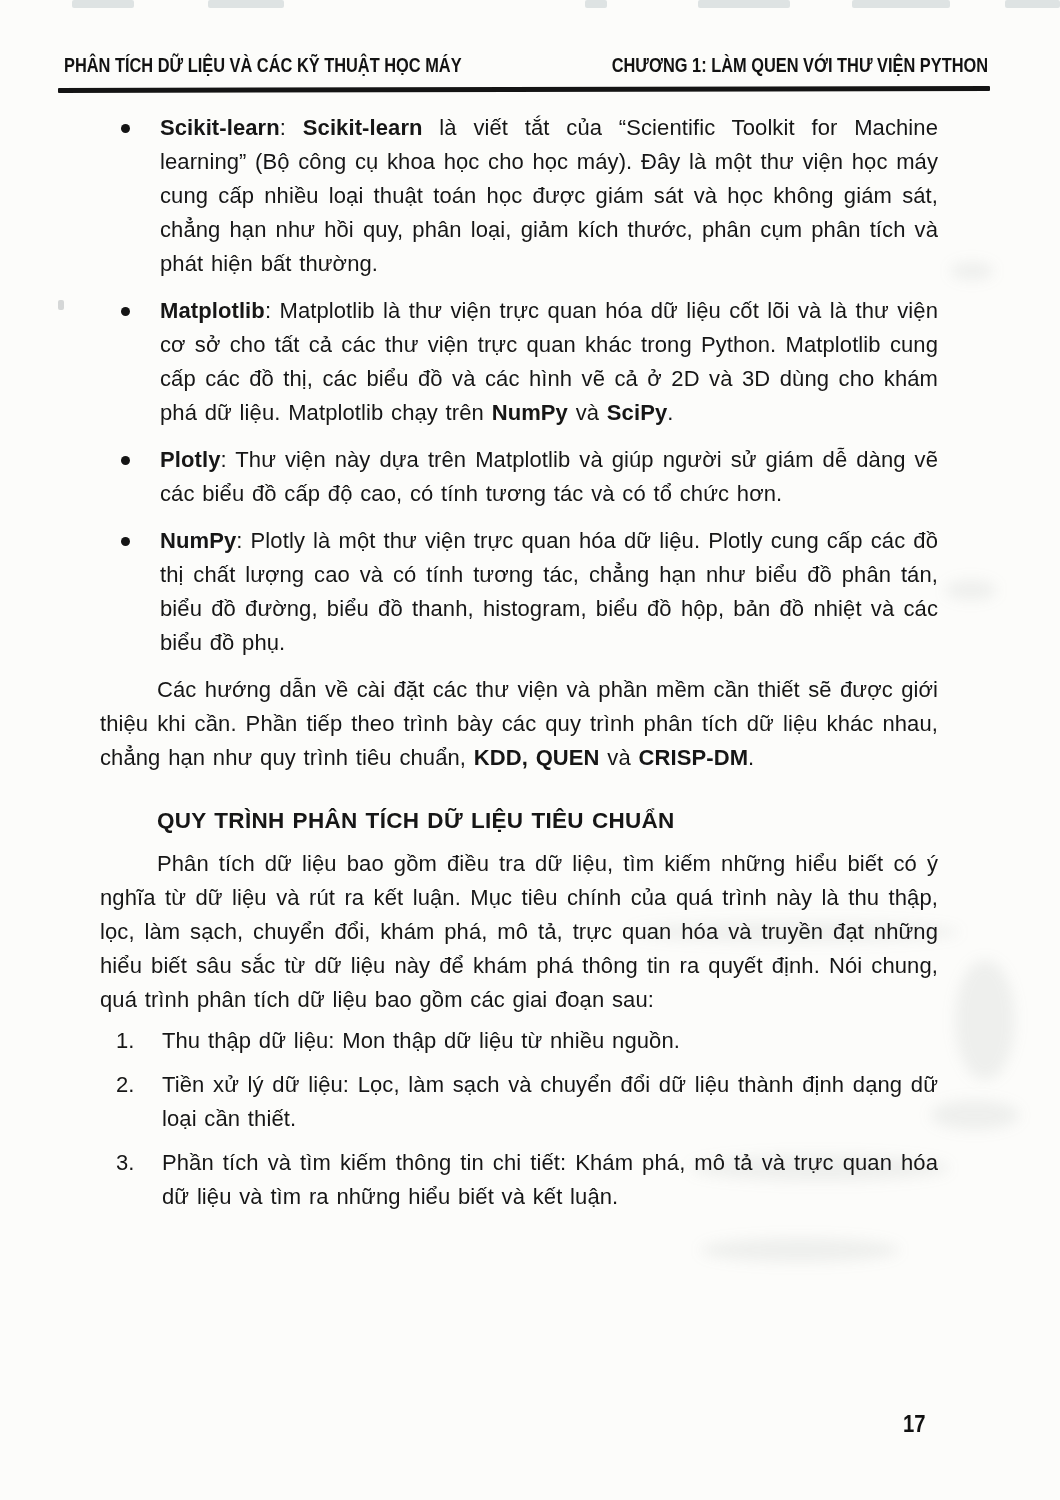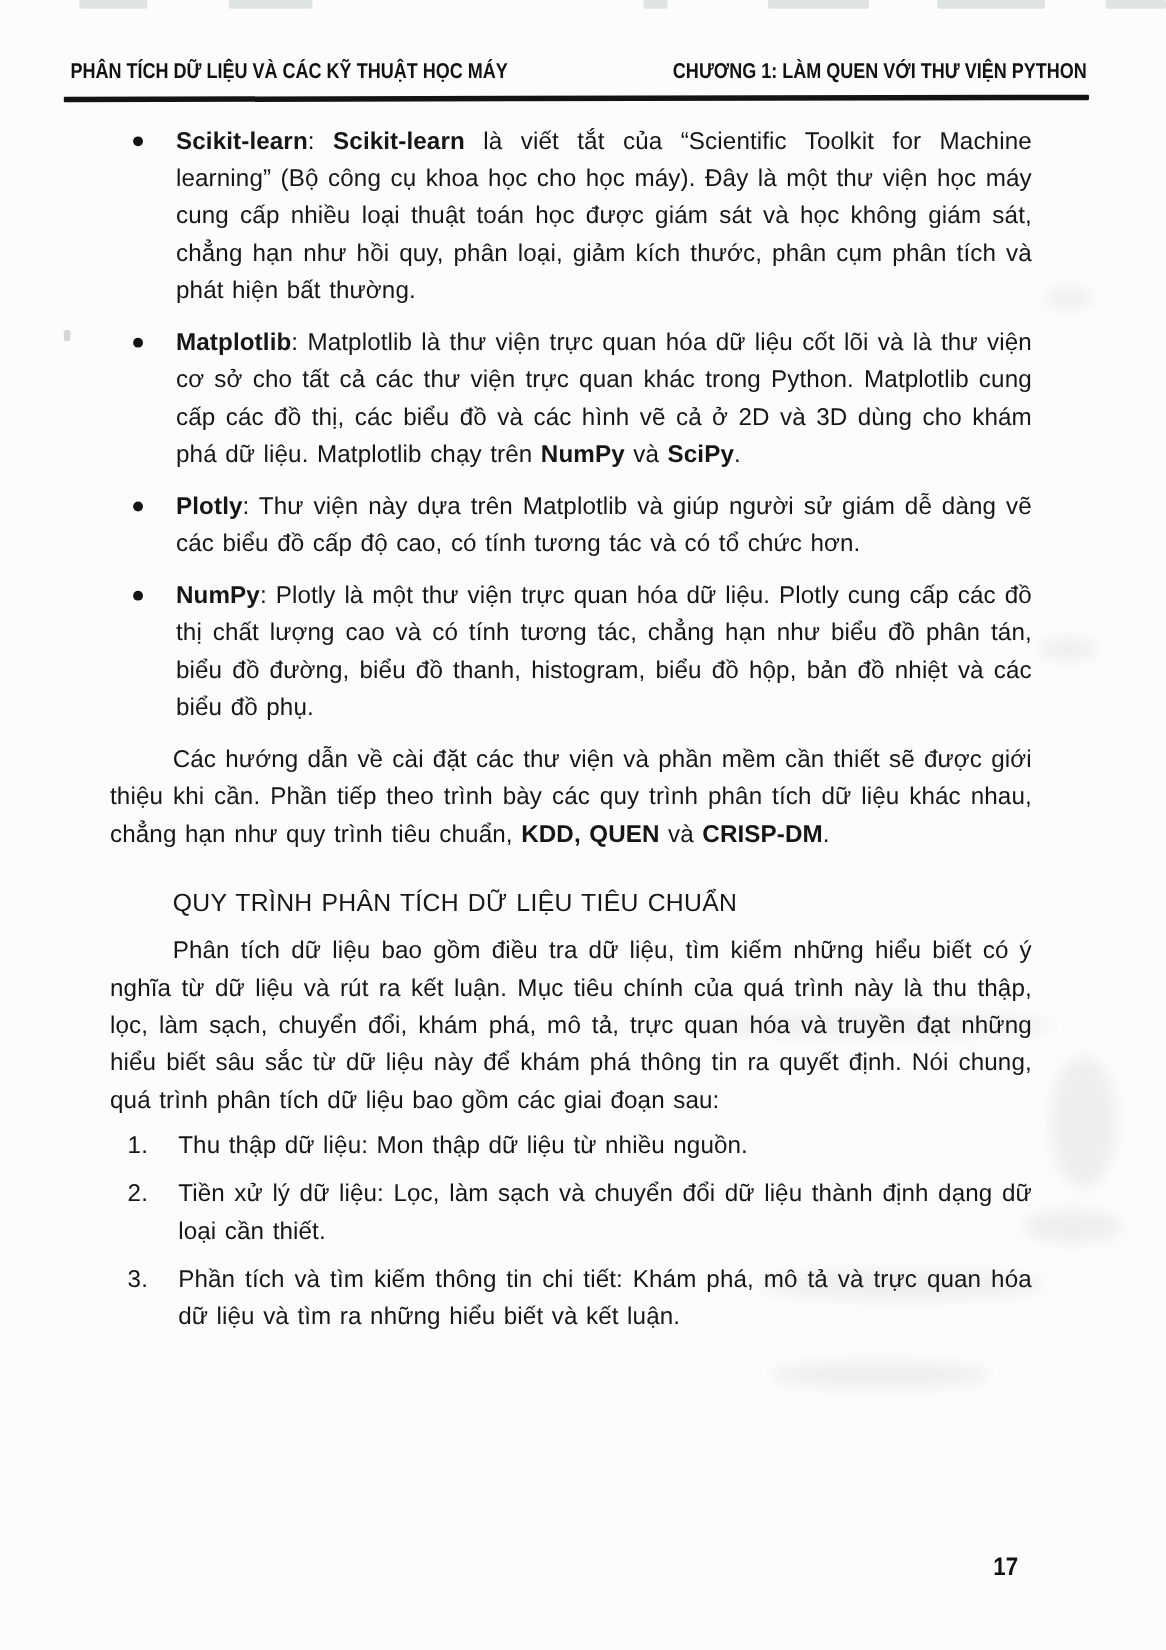--- a/index.html
+++ b/index.html
@@ -36,21 +36,21 @@
   }
   .bold{font-weight:700;}
   .bullet-item{position:relative;padding-left:60px;margin-bottom:13px;}
   .bullet-dot{
     position:absolute;left:21px;top:13px;width:9px;height:9px;
     border-radius:50%;background:#141414;
   }
   .para{text-indent:57px;margin:0 0 7px 0;}
   .section-heading{
     margin:29px 0 9px 57px;
-    font-size:22.5px;line-height:34px;font-weight:400;
+    font-size:22.5px;line-height:34px;font-weight:700;
     letter-spacing:.3px;text-align:left;
   }
   .num-item{position:relative;padding-left:62px;margin-bottom:10px;}
   .num-label{position:absolute;left:16px;top:0;font-weight:400;}
   .page-number{
     position:absolute;left:903px;top:1411px;
     font-weight:700;font-size:23px;letter-spacing:0;
     transform:scaleX(.88);transform-origin:left top;color:#111;
   }
   

